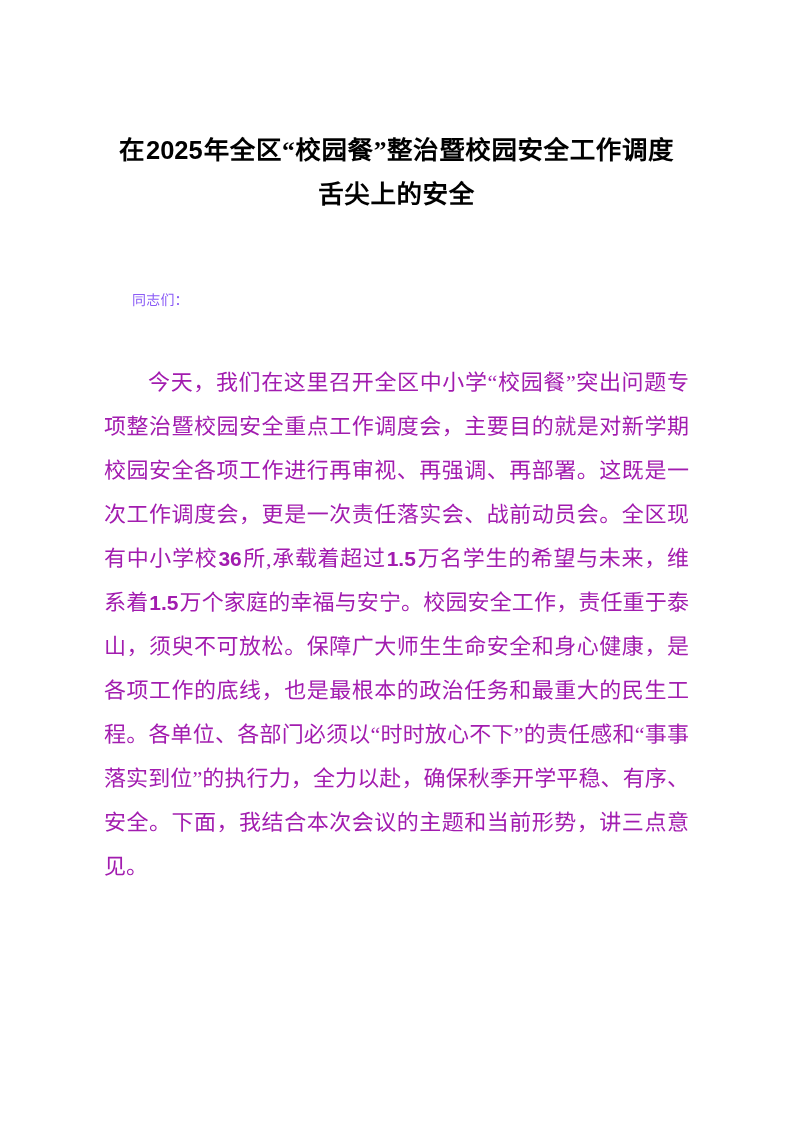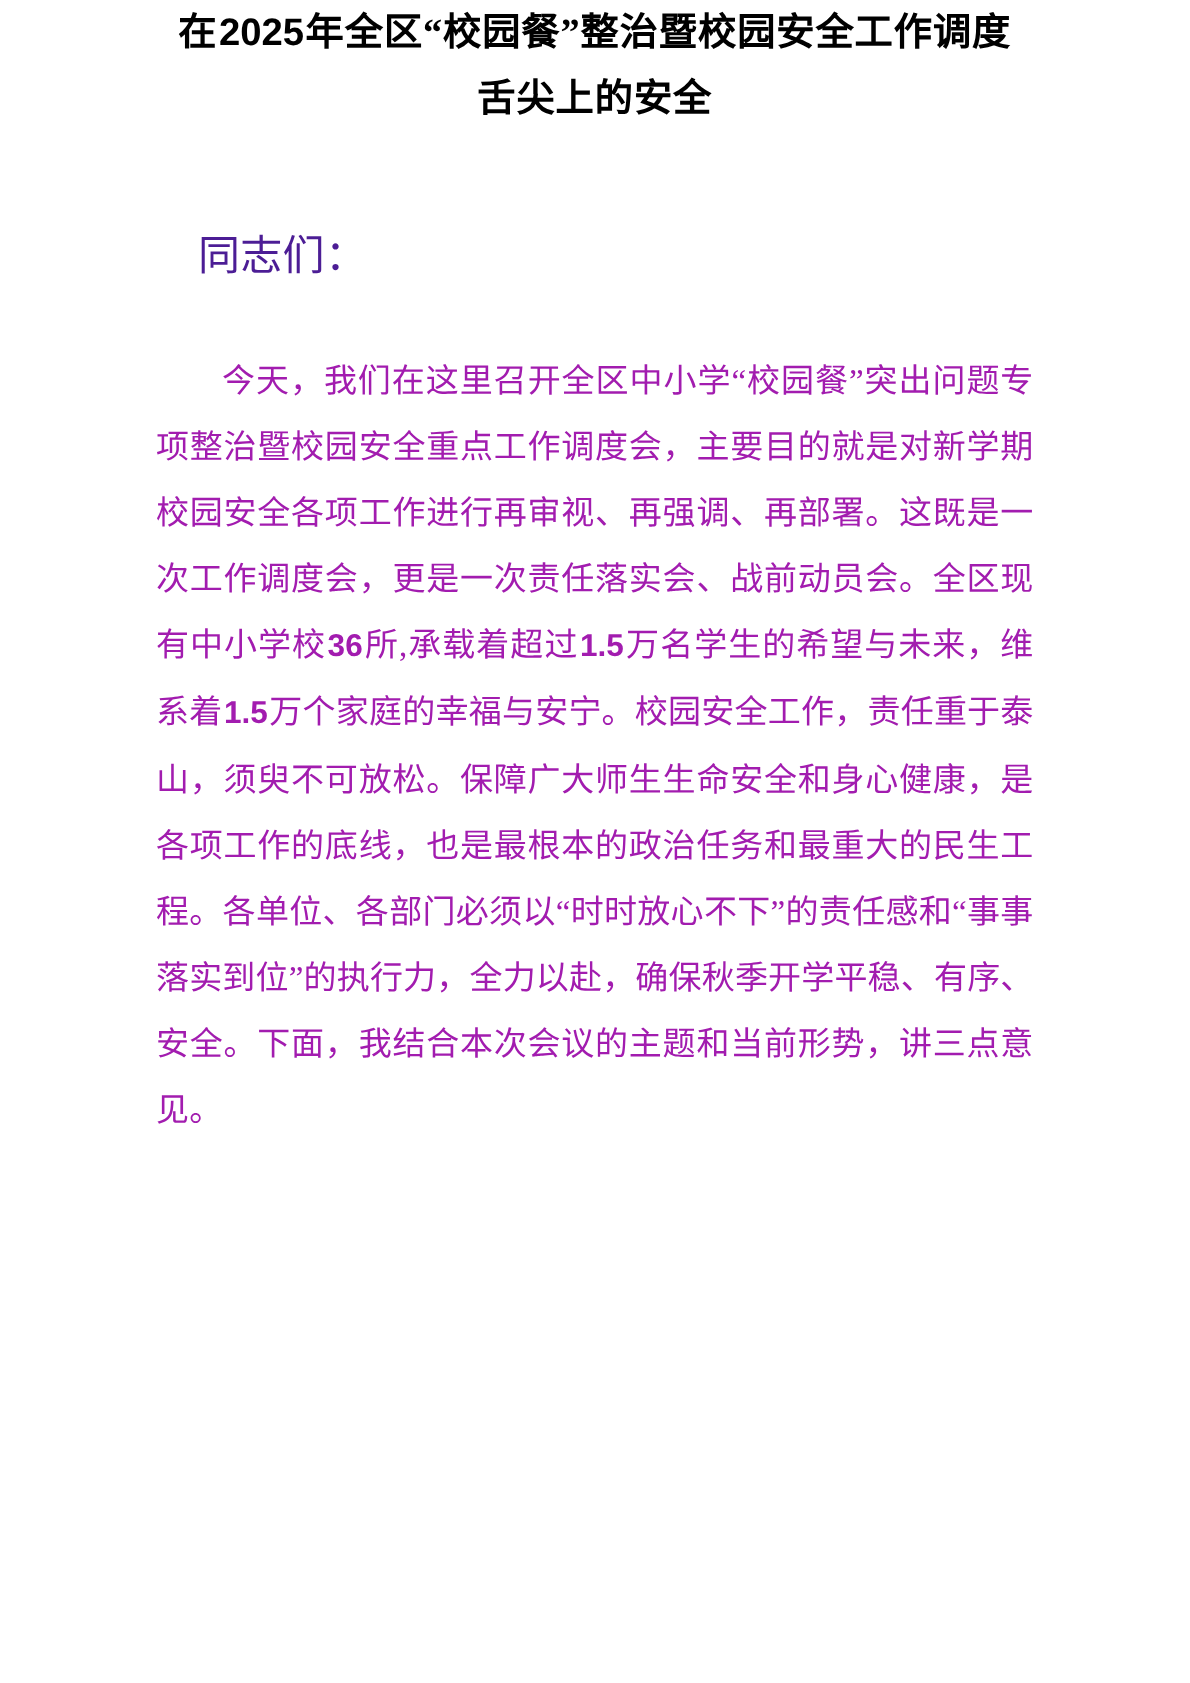--- a/index.html
+++ b/index.html
@@ -29,43 +29,44 @@
   .content {
     position: absolute;
     left: 88px;
     top: 0;
     width: 617px;
   }
 
   
   .doc-title {
     margin: 0;
+    padding-top: 128px;
     text-align: center;
     font-weight: 700;
     font-size: 25.5px;
     line-height: 44px;
     letter-spacing: 0.6px;
     color: #000000;
     text-align-last: center;
   }
 
   .doc-title .num {
     font-family: "Liberation Sans", "DejaVu Sans", sans-serif;
     font-weight: 700;
     letter-spacing: 0;
     padding: 0 1px;
   }
 
   
   .salutation {
     margin: 0;
     padding-top: 62px;
-    font-size: 28px;
+    font-size: 14px;
     line-height: 44px;
-    color: #4c1d95;
+    color: #8b5cf6;
     text-indent: 44px;
     letter-spacing: 0.2px;
   }
 
   
   .para {
     margin: 16px;
     padding-top: 22px;
     font-size: 22px;
     line-height: 44px;

